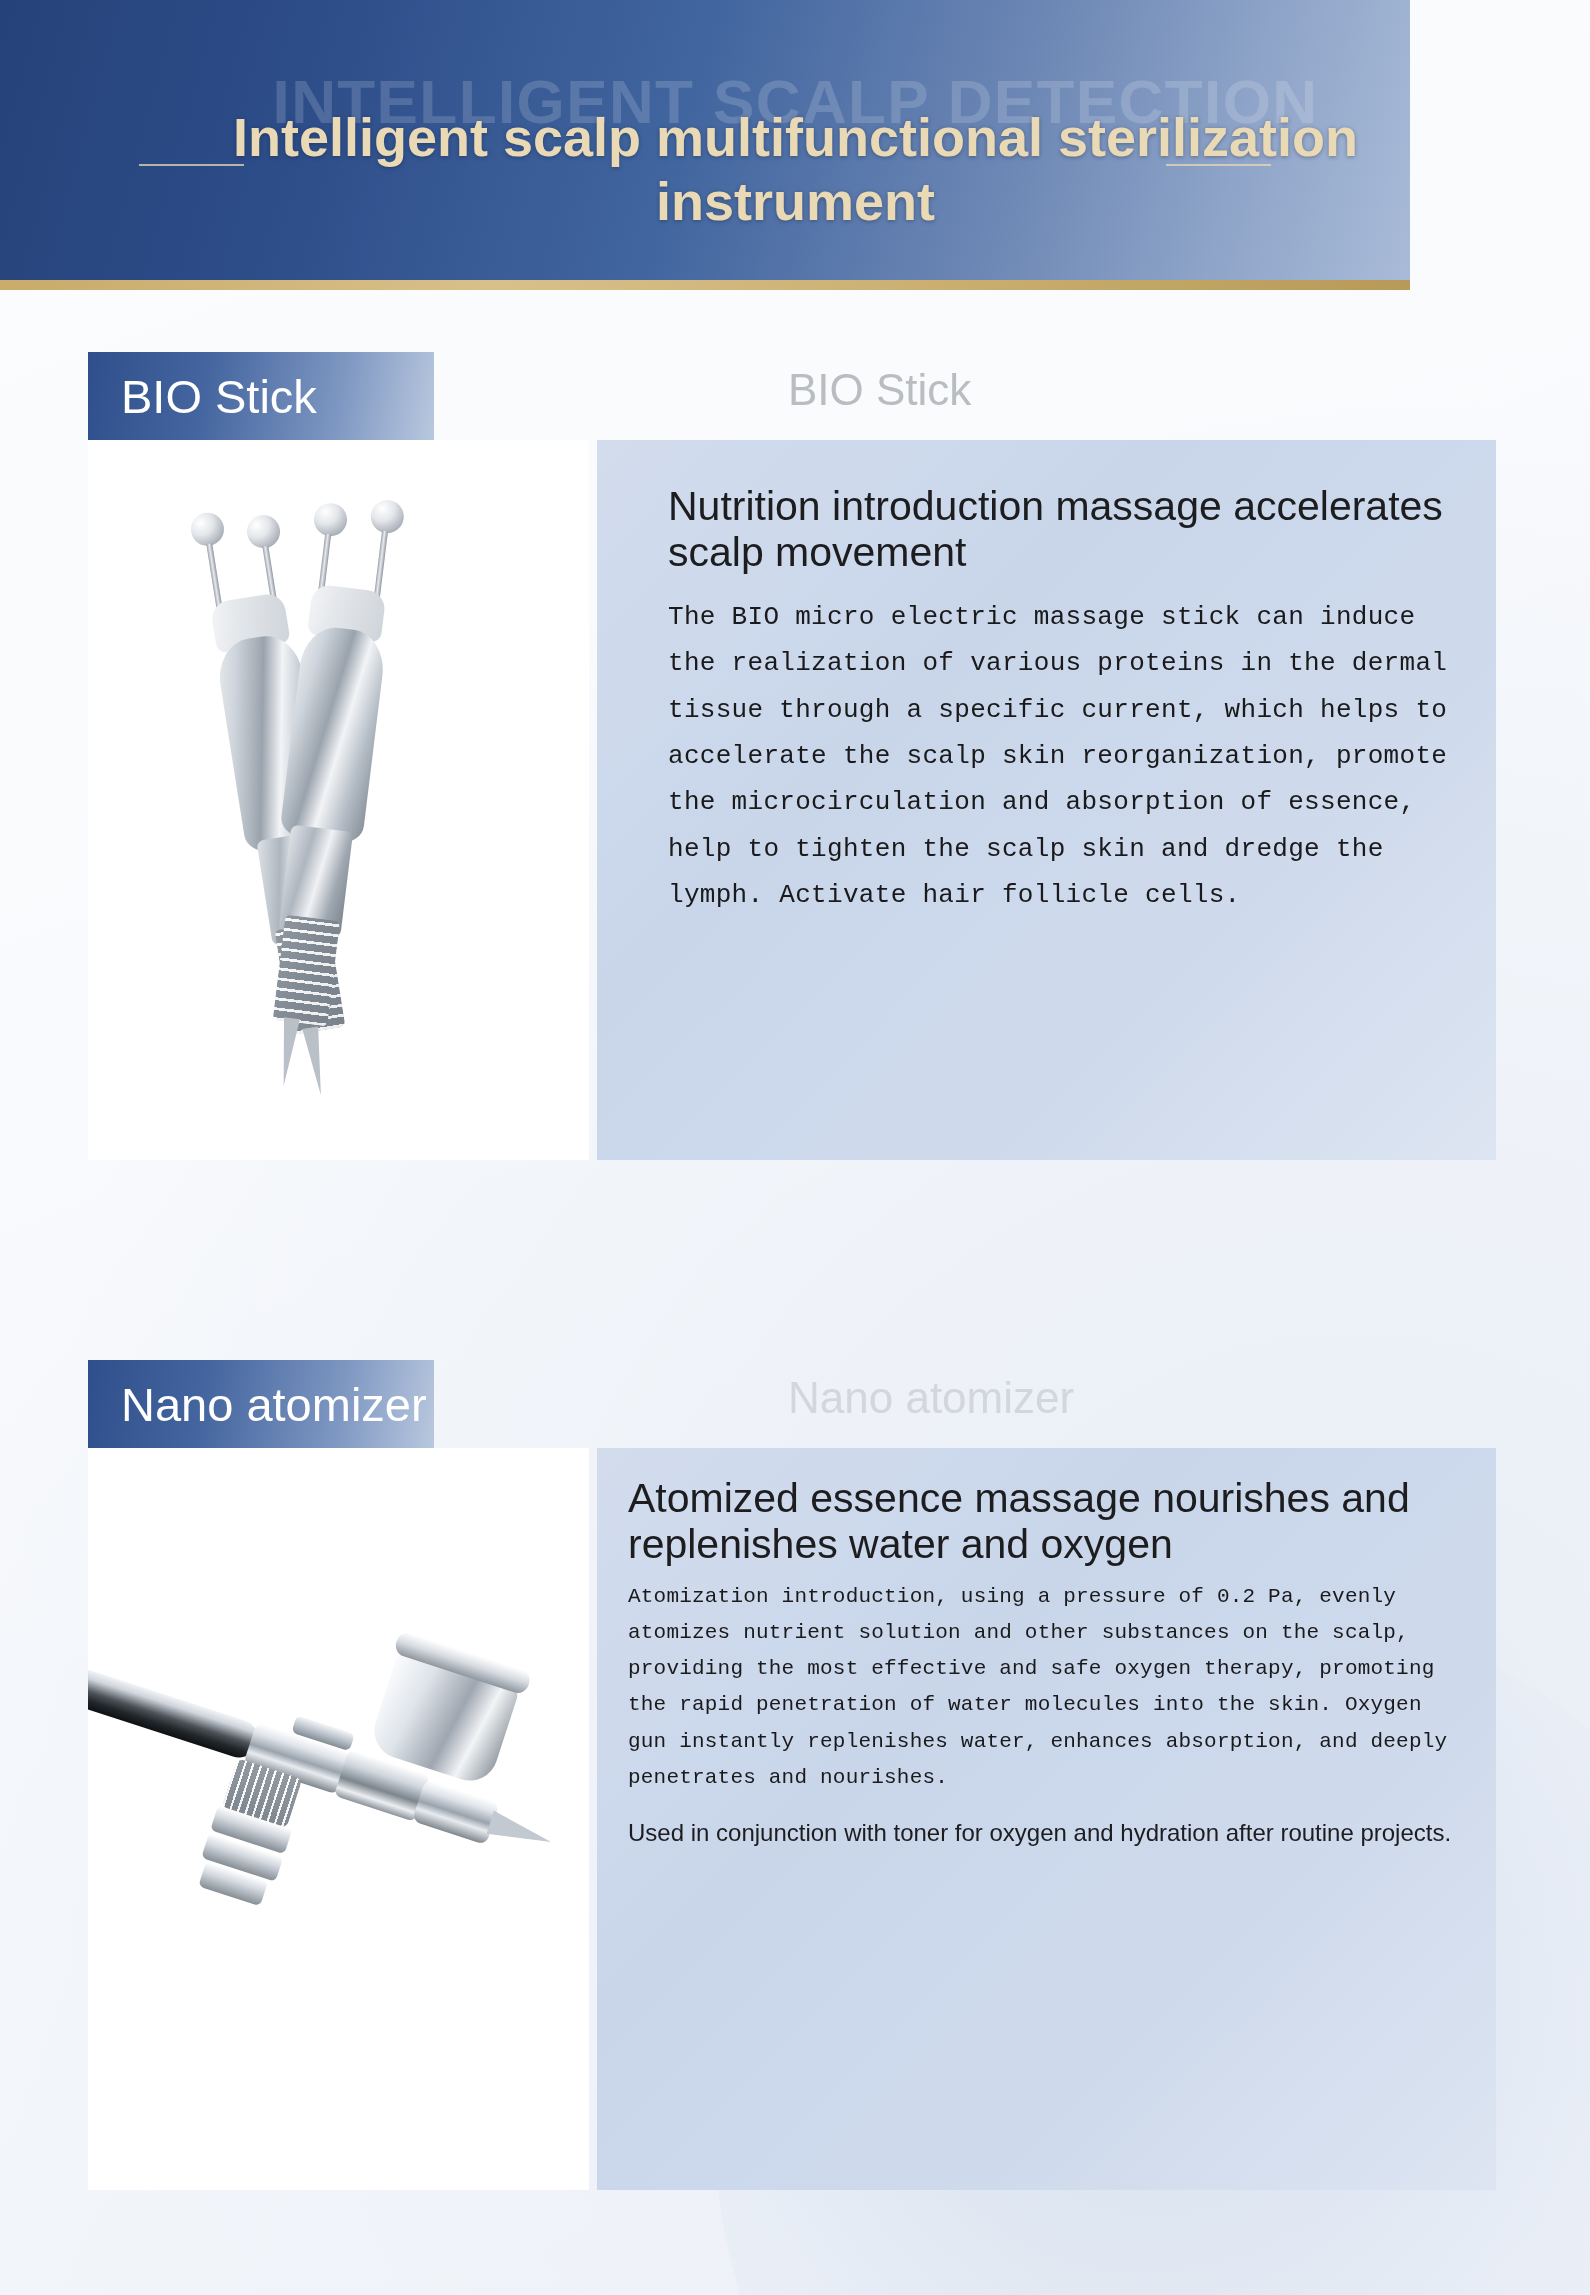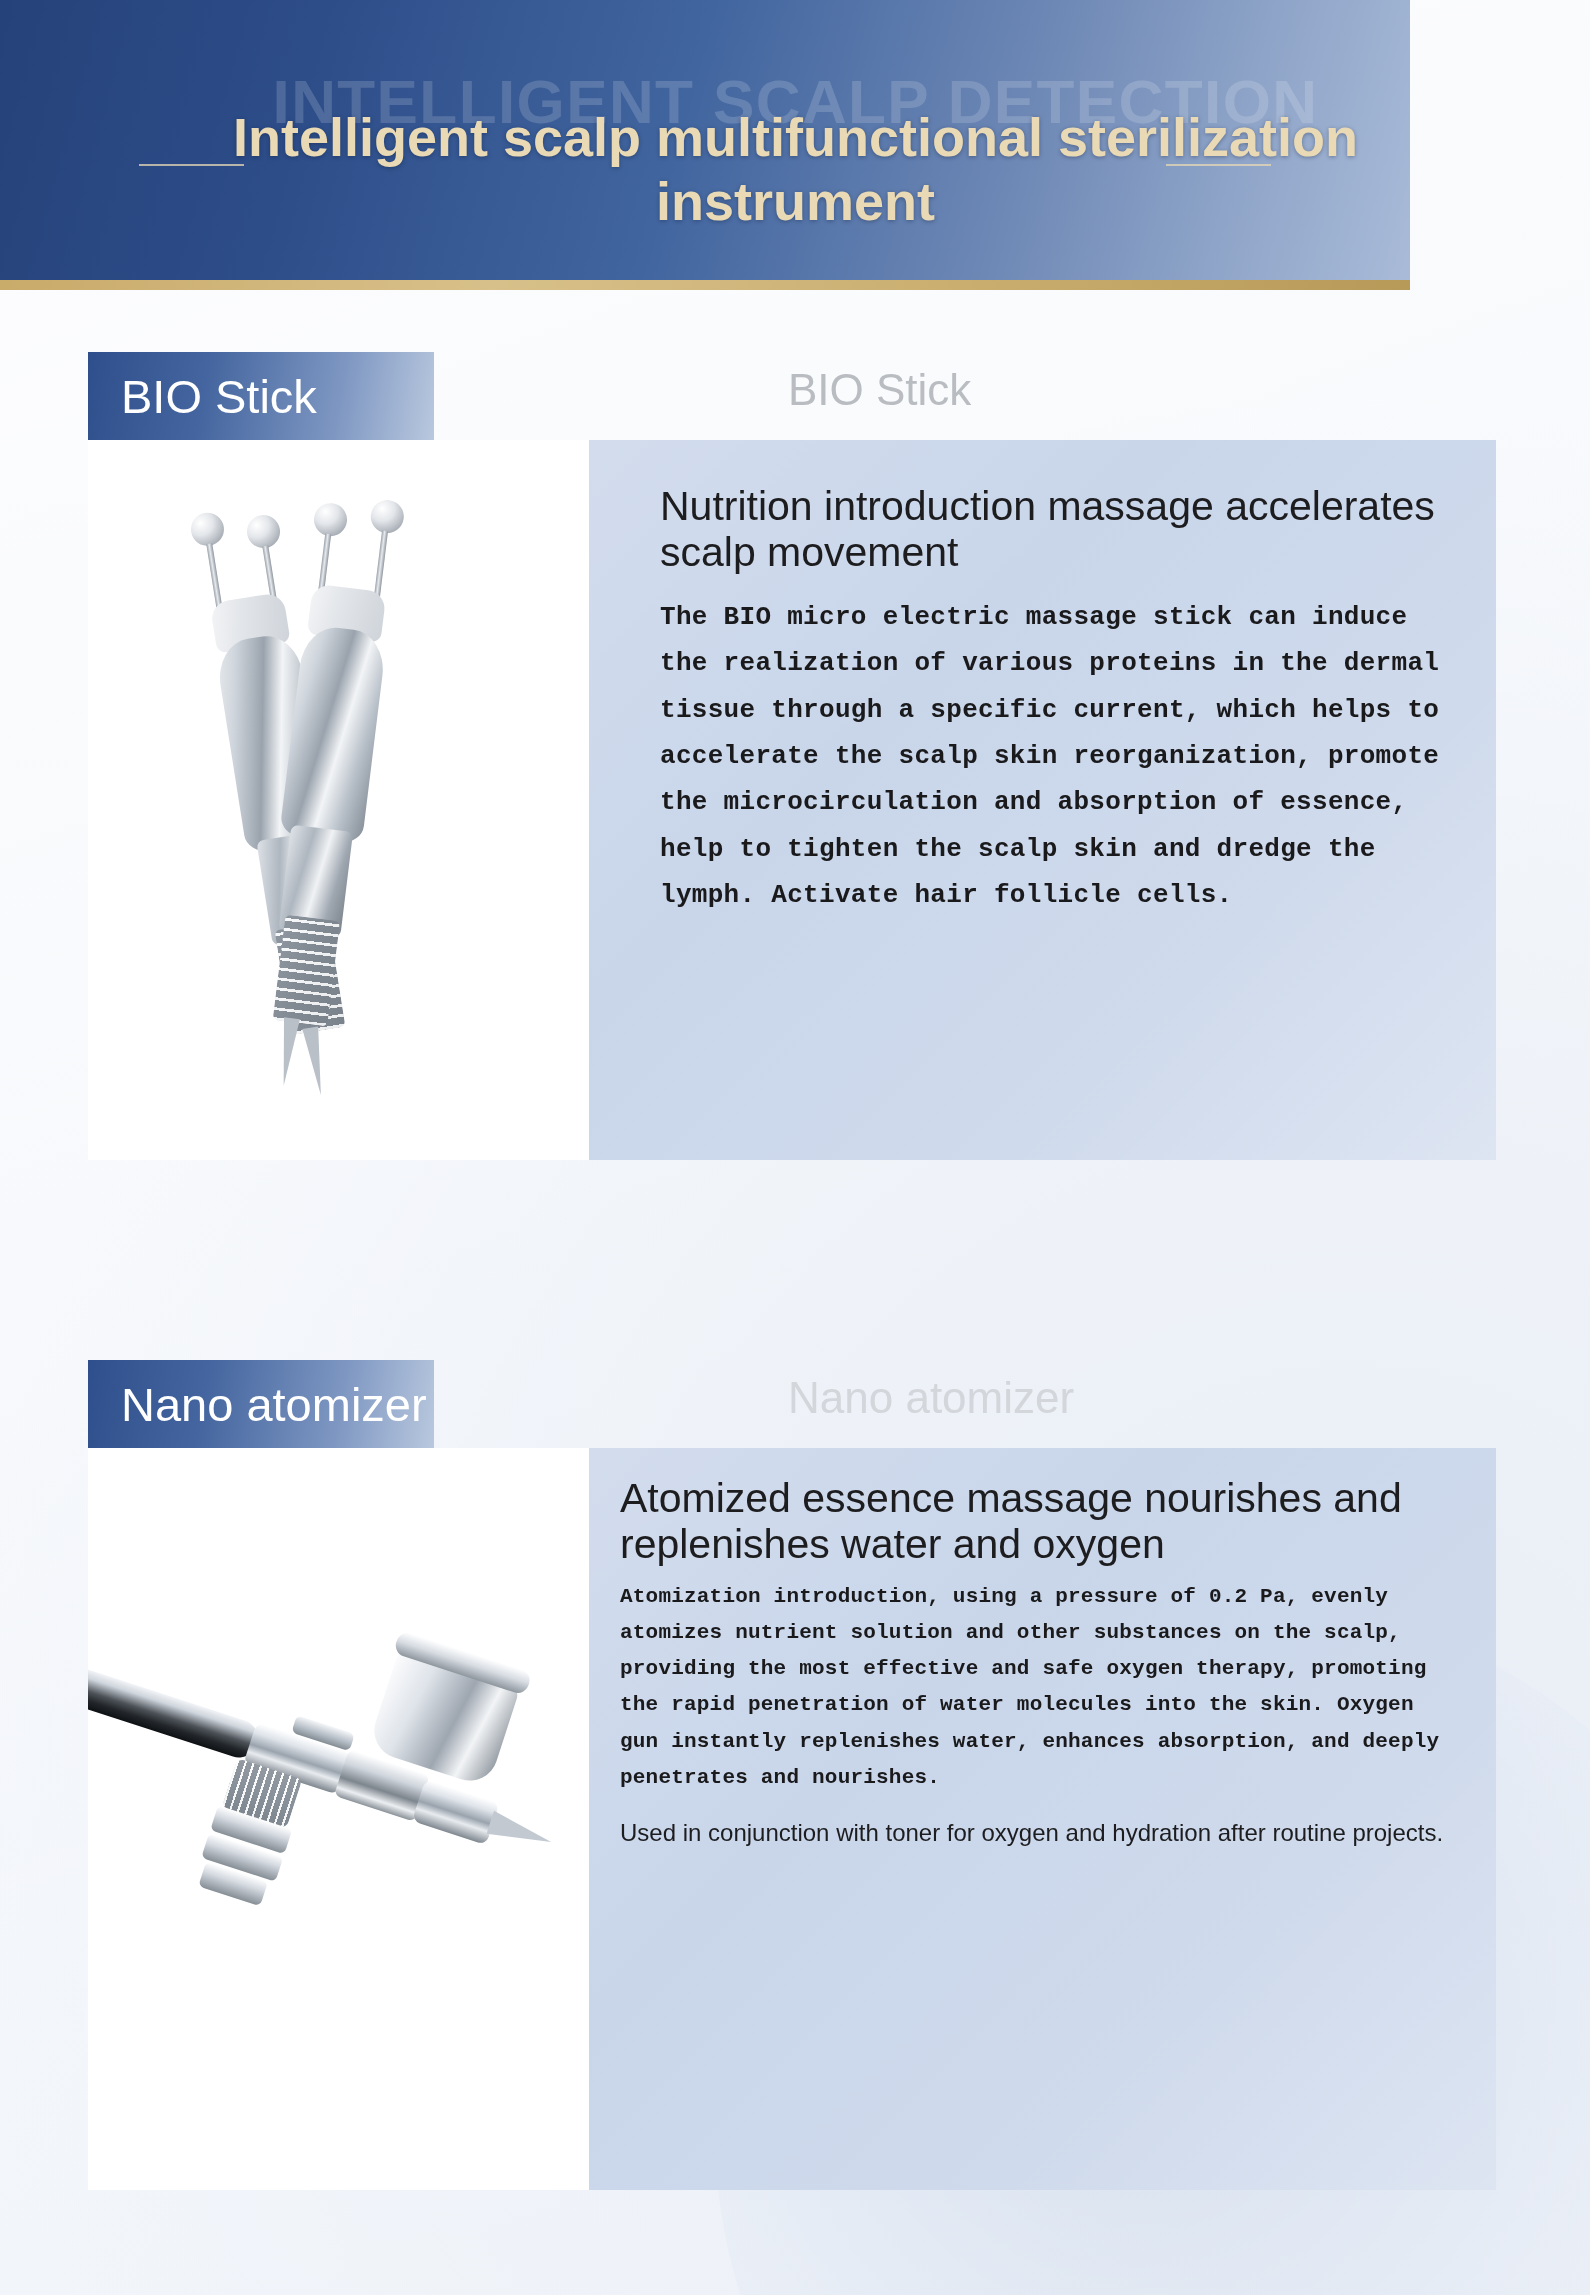--- a/index.html
+++ b/index.html
@@ -144,38 +144,38 @@
   }
   .photo.p1 { height: 720px; }
   .photo.p2 { height: 742px; }
 
   .card {
     flex: 1 1 auto;
     background: linear-gradient(135deg, #d2dced 0%, #c9d6ea 35%, #cfdaec 70%, #dde5f2 100%);
     box-sizing: border-box;
     padding: 31px 38px 12px 71px;
     position: relative;
+    margin-left: 8px;
   }
   .card.c1 { min-height: 720px; padding-top: 44px; }
   .card.c2 { min-height: 742px; padding-top: 28px; padding-left: 31px; }
 
   .card-heading {
     font-size: 41px;
     line-height: 1.12;
     color: #1d1d1f;
     margin: 0 0 18.4px 0;
     font-weight: normal;
   }
   .card-heading.h2 { margin-bottom: 11.3px; }
 
   .body-mono {
     font-family: "Liberation Mono", monospace;
     color: #1a1a1c;
     margin: 0;
-    font-weight: bold;
   }
   .body-mono.b1 {
     font-size: 26px;
     line-height: 1.78;
     letter-spacing: 0.3px;
   }
   .body-mono.b2 {
     font-size: 21px;
     line-height: 1.72;
     letter-spacing: 0.2px;

